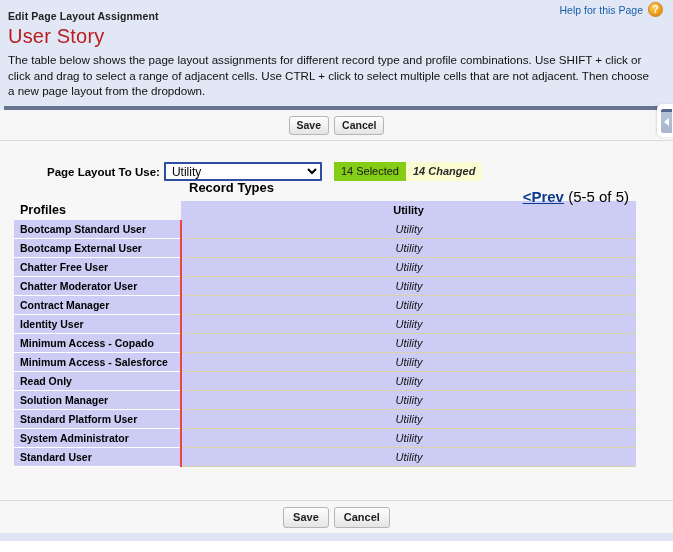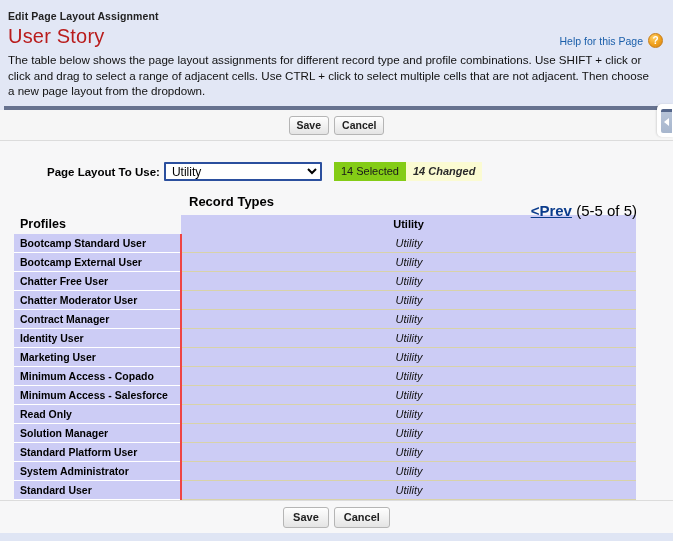--- a/index.html
+++ b/index.html
@@ -36,21 +36,21 @@
     font-size: 20px;
     font-weight: normal;
     color: #b91c1c;
     line-height: 24px;
     margin-top: 1px;
     letter-spacing: .2px;
   }
   .help-link-wrap {
     position: absolute;
     right: 10px;
-    top: 33px;
+    top: 2px;
     display: flex;
     align-items: center;
     gap: 5px;
   }
   .help-link {
     font-size: 10.5px;
     color: #1b5faa;
     text-decoration: none;
   }
   .help-icon {
@@ -193,23 +193,22 @@
     font-weight: bold;
     padding: 3px 7px 4px 7px;
     margin-left: 0;
     white-space: nowrap;
     line-height: 12px;
   }
 
   
   .table-wrap {
     position: relative;
-    margin-top: 14px;
     padding-left: 14px;
-    padding-right: 14px;
+    padding-right: 22px;
   }
   .table-caption-row {
     display: flex;
     align-items: baseline;
     position: relative;
     height: 18px;
   }
   .record-types-title {
     position: absolute;
     left: 175px;
@@ -381,24 +380,20 @@
           </tr>
           <tr>
             <td class="prof-cell">Contract Manager</td>
             <td class="util-cell">Utility</td>
           </tr>
           <tr>
             <td class="prof-cell">Identity User</td>
             <td class="util-cell">Utility</td>
           </tr>
           <tr>
-            <td class="prof-cell">Marketing User</td>
-            <td class="util-cell">Utility</td>
-          </tr>
-          <tr>
             <td class="prof-cell">Minimum Access - Copado</td>
             <td class="util-cell">Utility</td>
           </tr>
           <tr>
             <td class="prof-cell">Minimum Access - Salesforce</td>
             <td class="util-cell">Utility</td>
           </tr>
           <tr>
             <td class="prof-cell">Read Only</td>
             <td class="util-cell">Utility</td>

